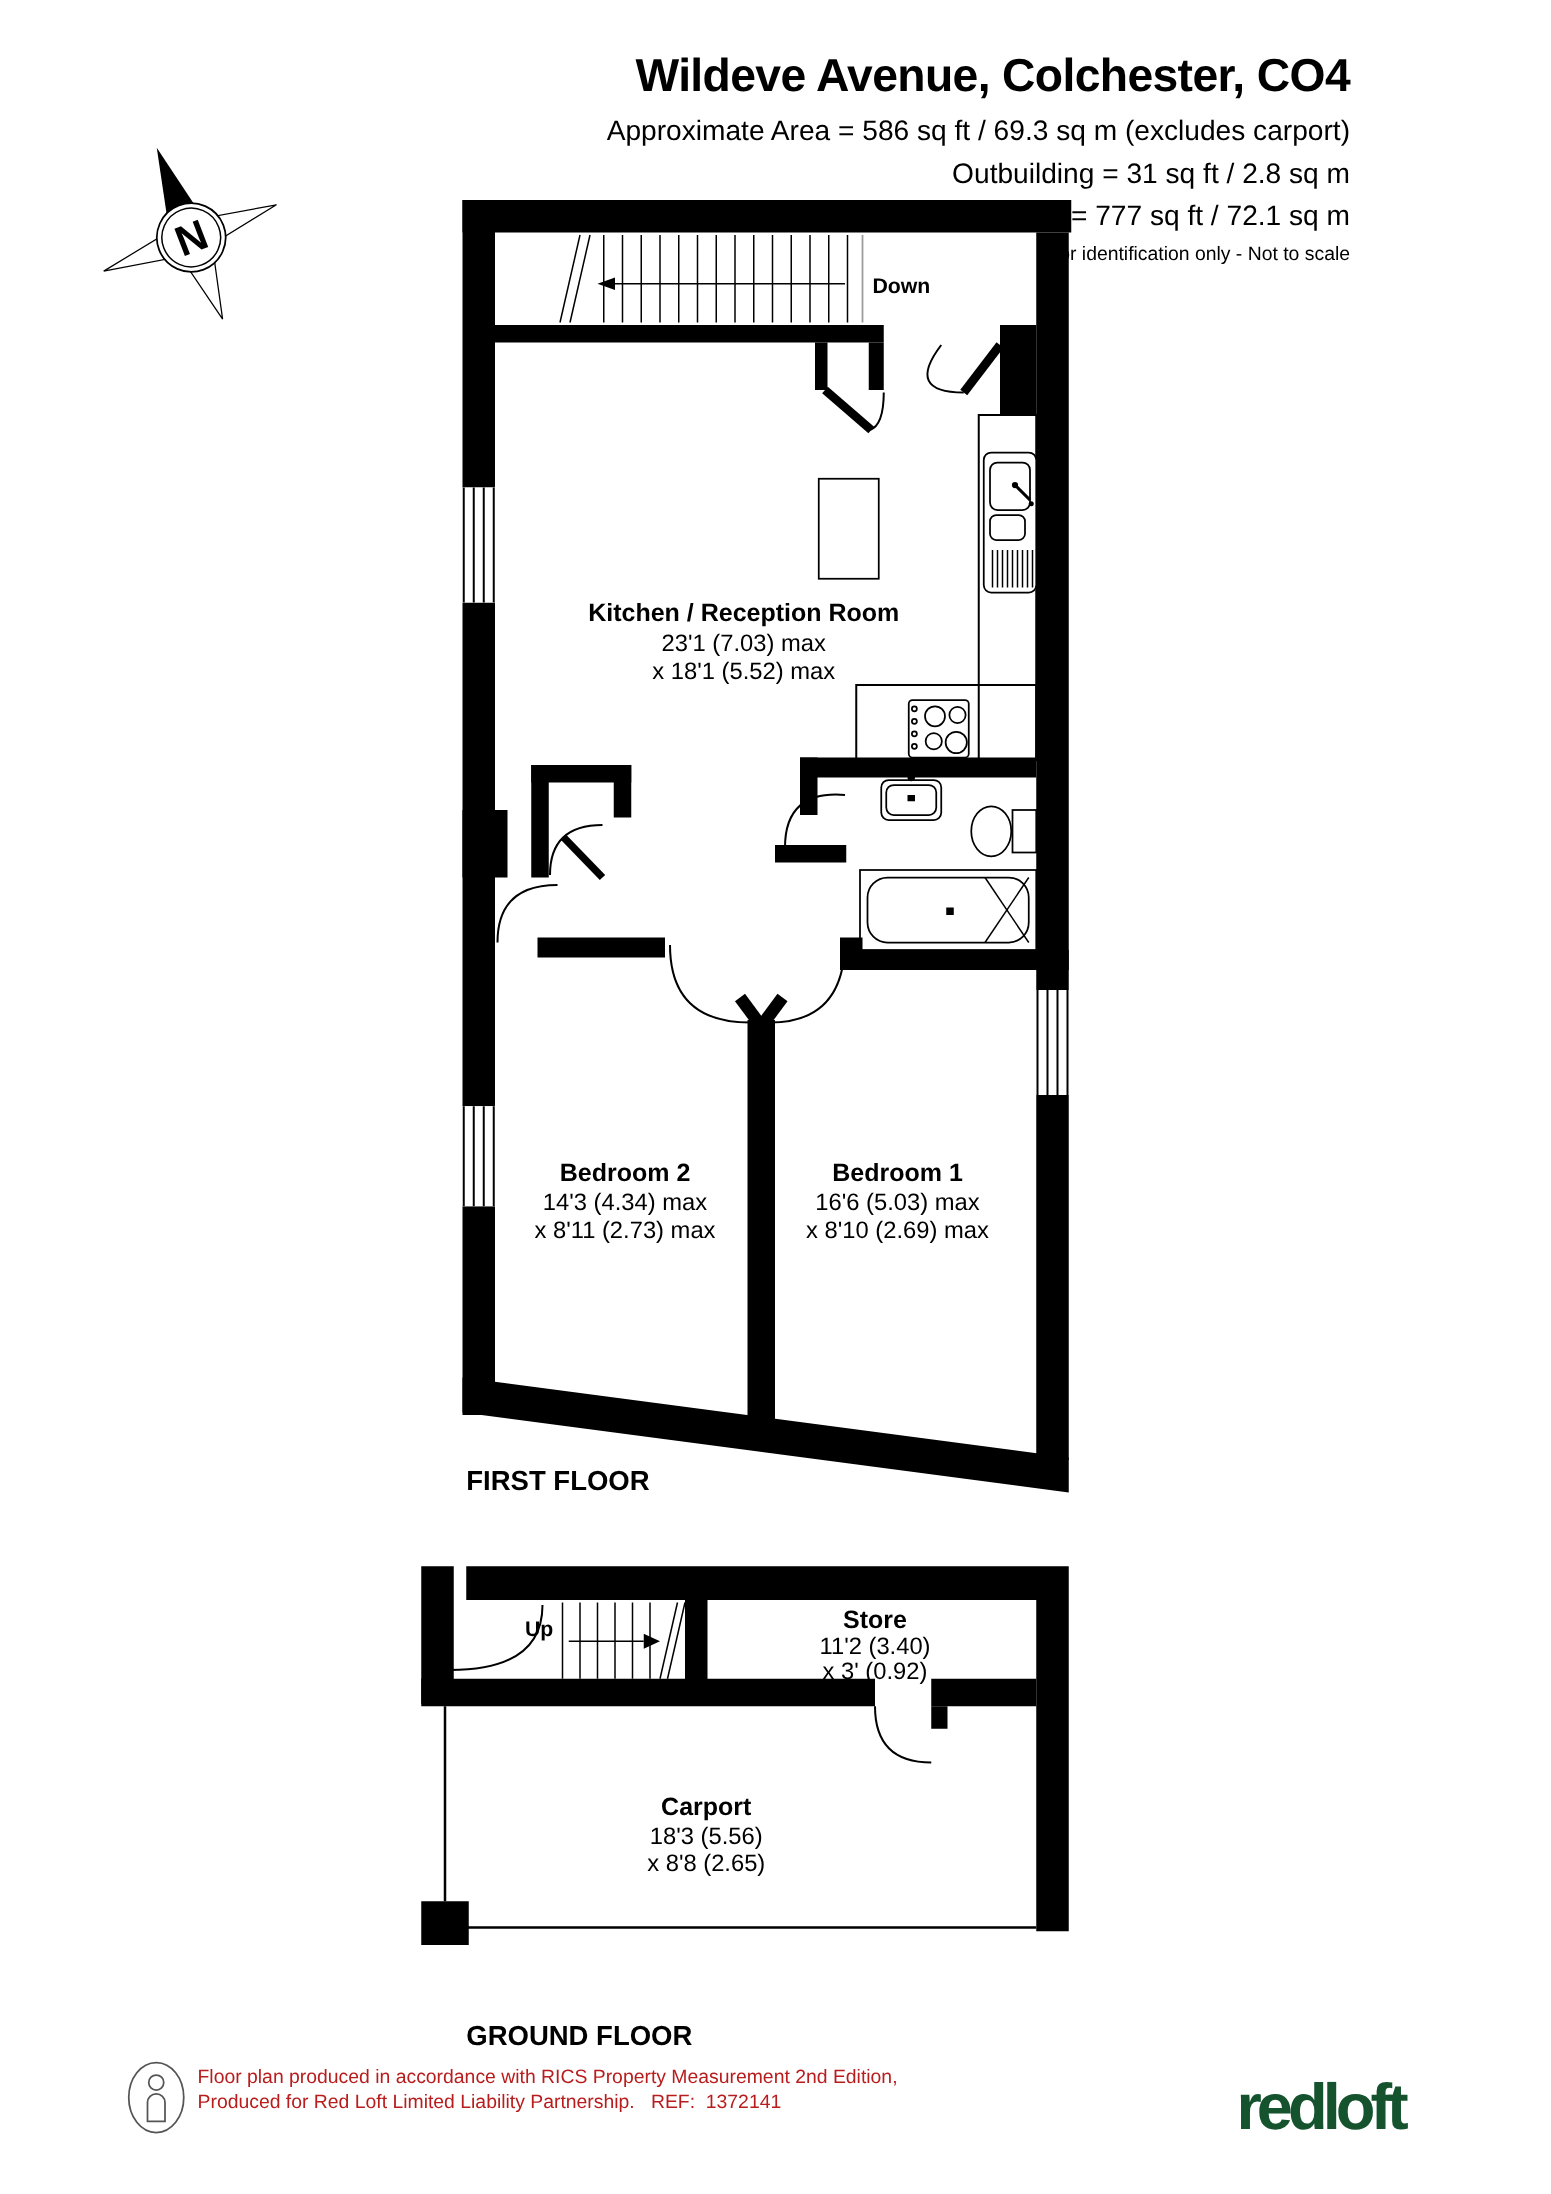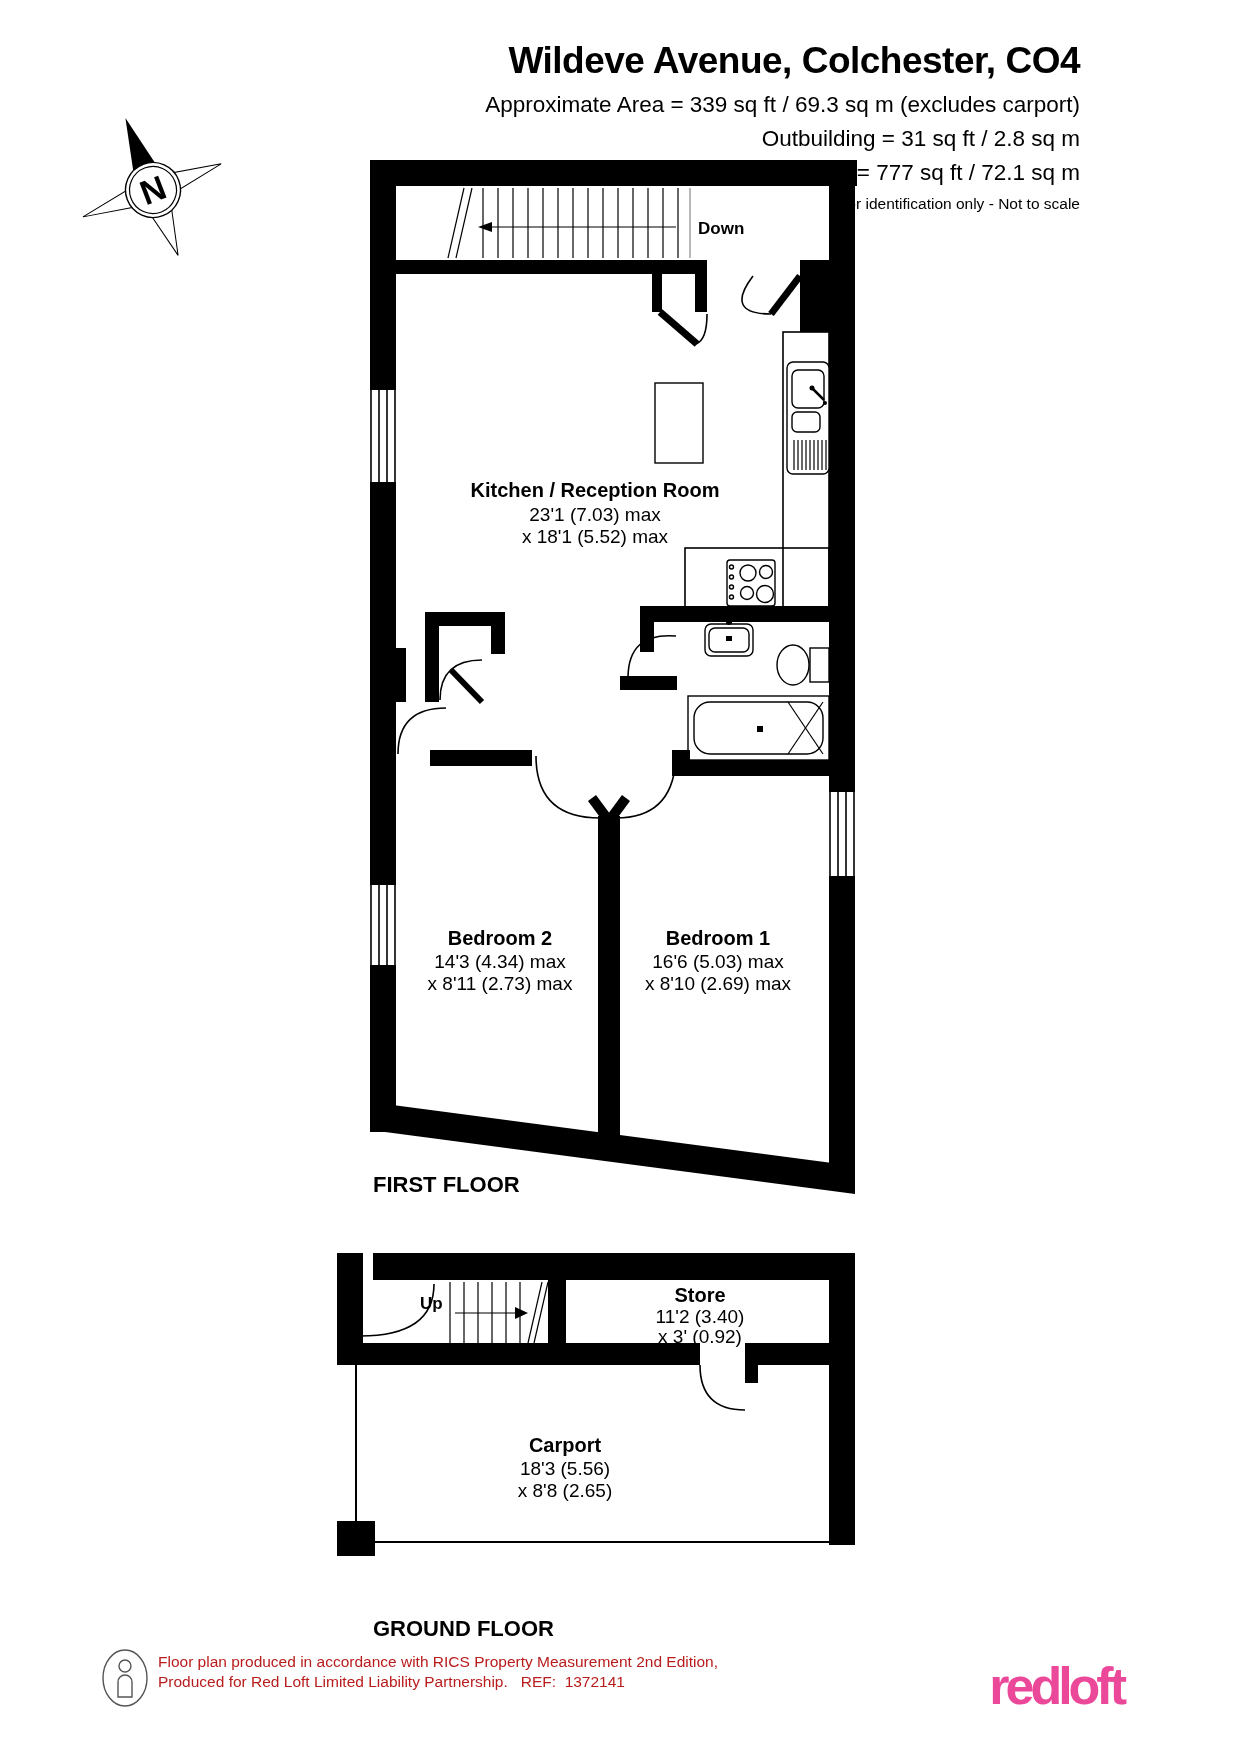--- a/index.html
+++ b/index.html
@@ -25,21 +25,21 @@
   #redloft-logo{position:absolute;right:118px;top:1656px;font-size:52px;font-weight:bold;
                 letter-spacing:-4px;font-family:"Liberation Sans",sans-serif;}
 </style>
 </head>
 <body>
 
 <div id="canvas">
 
   <div id="header">
     <div class="title">Wildeve Avenue, Colchester, CO4</div>
-    <div class="area">Approximate Area = 339 sq ft / 69.3 sq m (excludes carport)</div>
+    <div class="area">Approximate Area = 586 sq ft / 69.3 sq m (excludes carport)</div>
     <div class="area">Outbuilding = 31 sq ft / 2.8 sq m</div>
     <div class="area">Total = 777 sq ft / 72.1 sq m</div>
     <div class="note">For identification only - Not to scale</div>
   </div>
 
   <svg id="plan" width="1241" height="1755" viewBox="0 0 1241 1755">
 
     <g transform="translate(153,190) rotate(-21)">
       <polygon points="0,-77 14,-14 -14,-14" fill="#000"></polygon>
       <polygon points="73,0 14,-11 14,11" fill="#fff" stroke="#000" stroke-width="1"></polygon>
@@ -265,15 +265,15 @@
       <ellipse cx="125" cy="1678" rx="22" ry="28"></ellipse>
       <circle cx="125" cy="1666" r="6"></circle>
       <path d="M 118,1697 v-15 a 7,7 0 0 1 14,0 v 15 z"></path>
     </g>
   </svg>
 
   <div id="footer-text" style="color: #b91c1c;">
     <div>Floor plan produced in accordance with RICS Property Measurement 2nd Edition,</div>
     <div>Produced for Red Loft Limited Liability Partnership.&nbsp;&nbsp; REF:&nbsp; 1372141</div>
   </div>
-  <div id="redloft-logo" style="color: #ec4899;">redloft</div>
+  <div id="redloft-logo" style="color: #14532d;">redloft</div>
 
 </div>
 
 </body></html>

